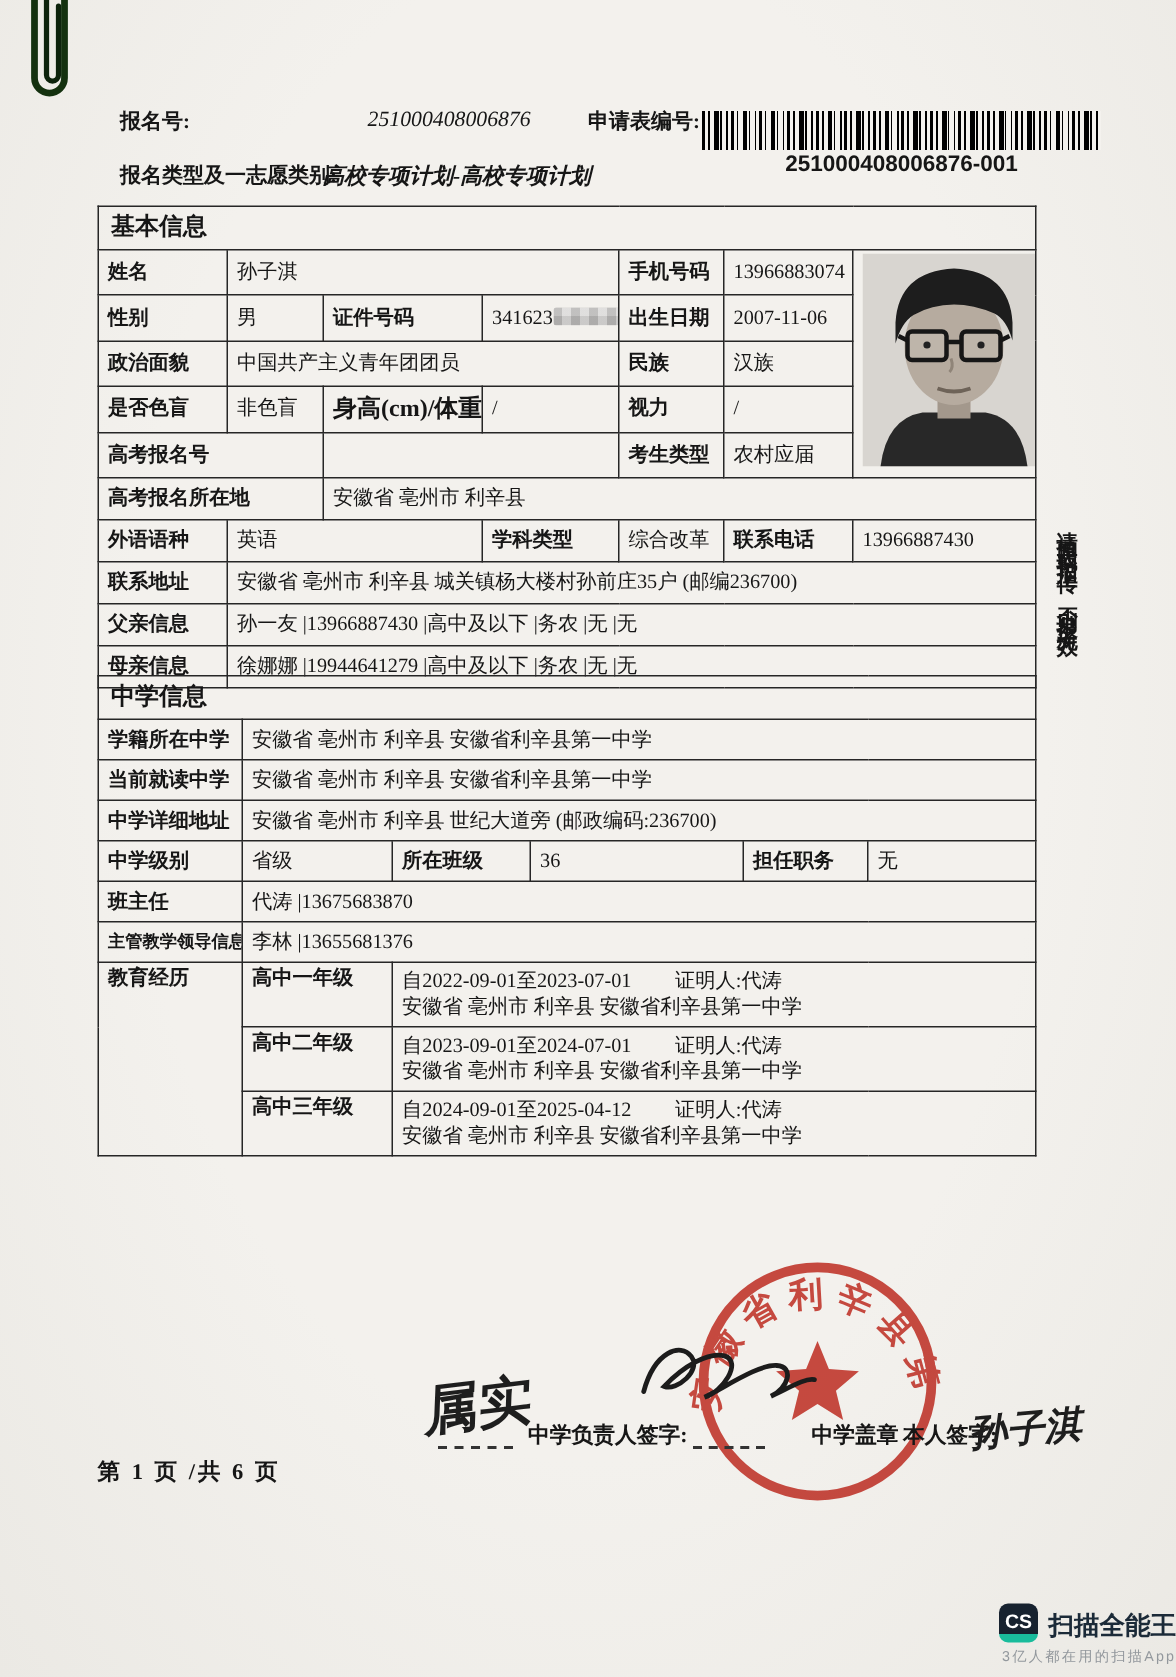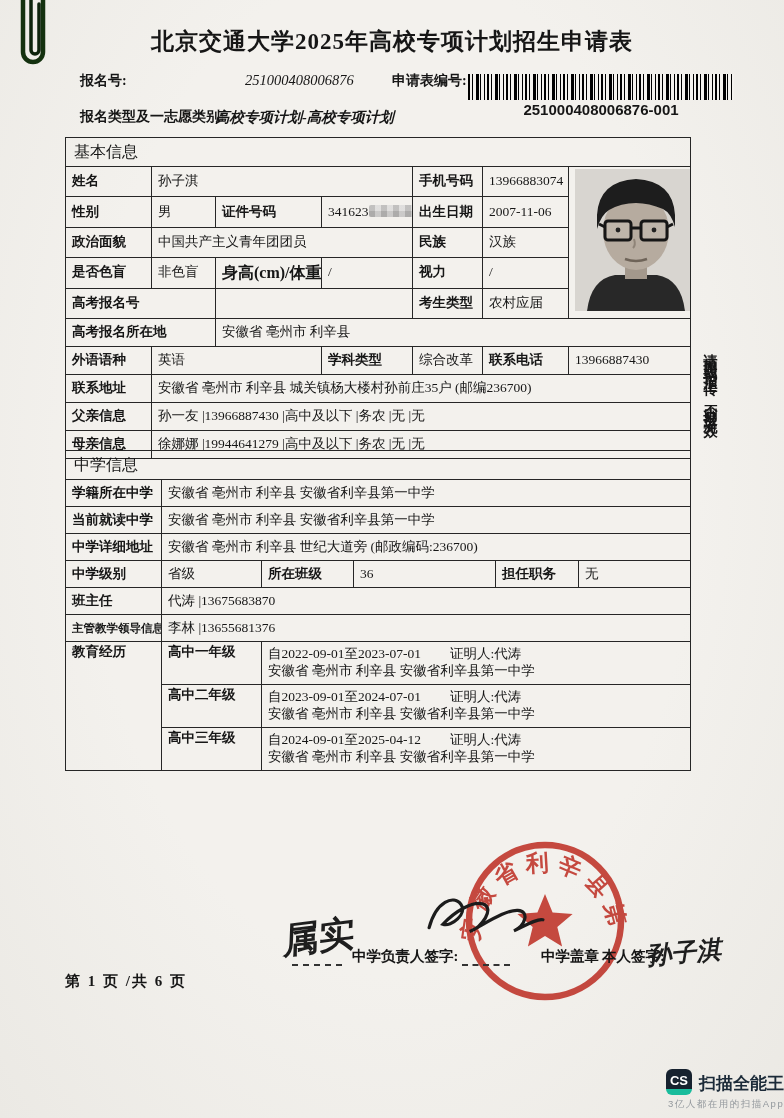--- a/index.html
+++ b/index.html
@@ -16,21 +16,21 @@
   .hdr-val { position:absolute; font-size:14.5px; white-space:nowrap;font-style:italic; }
   .barcode { position:absolute; left:468px; top:74px; width:266px; height:26px;
     background: repeating-linear-gradient(90deg,#000 0 2px,#f4f2ee 2px 4px,#000 4px 5px,#f4f2ee 5px 8px,#000 8px 11px,#f4f2ee 11px 12px,#000 12px 13px,#f4f2ee 13px 16px,#000 16px 17px,#f4f2ee 17px 19px); }
   .barcode-num { position:absolute; left:468px; top:101px; width:266px; text-align:center;
     font-size:15px; font-family:"Liberation Sans","DejaVu Sans",sans-serif; font-weight:600; }
   
   table.form { position:absolute; left:65px; width:625px; border-collapse:collapse; table-layout:fixed; }
   table.form td { border:1.5px solid #262626; padding:2px 6px; font-size:13.5px; line-height:1.25;
     overflow:hidden; white-space:nowrap; }
   td.lbl { font-weight:bold; }
-  tr.sec-hdr td { font-size:16px; font-weight:normal; padding:2px 8px; height:24px; }
+  tr.sec-hdr td { font-size:16px; font-weight:bold; padding:2px 8px; height:24px; }
   table.basic { top:137px; }
   table.basic tr { height:28px; }
   table.school { top:450px; }
   table.school tr { height:27px; }
   table.school tr.edu-row { height:43px; }
   td.wrap { white-space:normal; }
   td.photo-cell { padding:0; vertical-align:top; }
   .edu-line1 span.period { display:inline-block; width:182px; }
   .mosaic { display:inline-block; width:52px; height:12px; vertical-align:-1px; border-radius:2px;
     background-image:
@@ -65,21 +65,20 @@
 </head>
 <body>
 
 <div class="page">
 
   <svg class="clip-svg" width="48" height="80" viewBox="0 0 48 80">
     <path d="M15,0 L15,52 a10,10 0 0 0 20,0 L35,0" fill="none" stroke="#14310f" stroke-width="4.5" stroke-linecap="round"></path>
     <path d="M23,0 L23,50 a4,4 0 0 0 8,0 L31,4" fill="none" stroke="#0d230c" stroke-width="3.5" stroke-linecap="round"></path>
   </svg>
 
-  <div class="doc-title">北京交通大学2025年高校专项计划招生申请表</div>
   <span class="hdr-lbl" style="left:80px; top:72px;">报名号:</span>
   <span class="hdr-val" style="left:245px; top:72px;">251000408006876</span>
   <span class="hdr-lbl" style="left:392px; top:72px;">申请表编号:</span>
   <div class="barcode"></div>
   <div class="barcode-num">251000408006876-001</div>
   <span class="hdr-lbl" style="left:80px; top:108px;">报名类型及一志愿类别:</span>
   <span class="hdr-val" style="left:215px; top:108px; font-weight:bold;">高校专项计划-高校专项计划</span>
 
   <table class="form basic">
     <colgroup>

